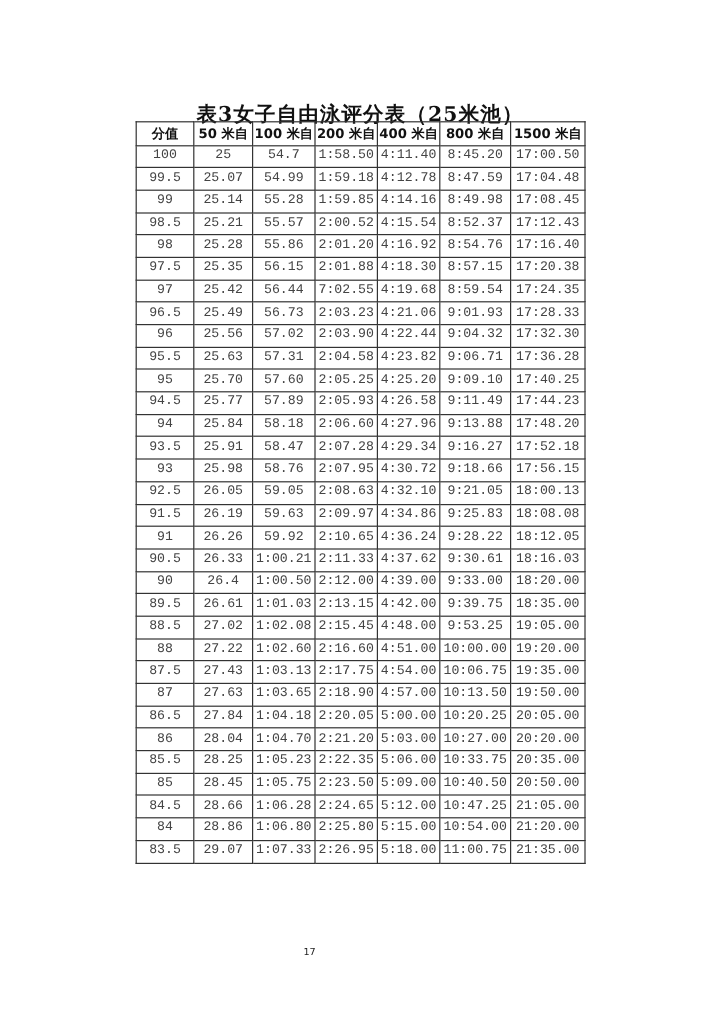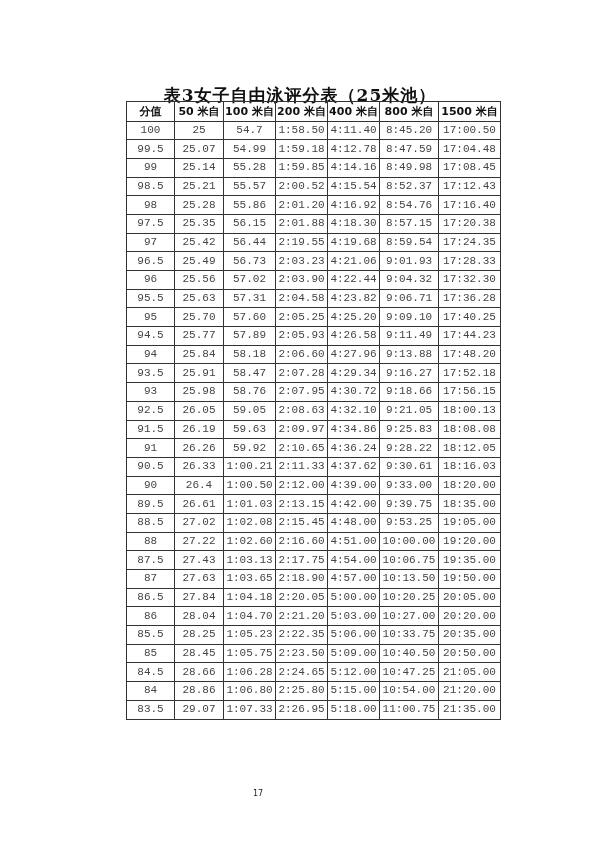--- a/index.html
+++ b/index.html
@@ -21,21 +21,21 @@
       top: 84px;
       width: 600px;
       text-align: center;
       font-size: 17px;
       font-weight: bold;
       letter-spacing: 1px;
       color: #111111;
     }
     table.score-table {
       position: absolute;
-      left: 126px;
+      left: 113px;
       top: 101px;
       width: 374px;
       border-collapse: collapse;
       table-layout: fixed;
       border: 1.5px solid #222222;
     }
     table.score-table col.c0 { width: 48px; }
     table.score-table col.c1 { width: 49px; }
     table.score-table col.c2 { width: 52px; }
     table.score-table col.c3 { width: 52px; }
@@ -154,21 +154,21 @@
         <td>56.15</td>
         <td>2:01.88</td>
         <td>4:18.30</td>
         <td>8:57.15</td>
         <td>17:20.38</td>
       </tr>
       <tr>
         <td>97</td>
         <td>25.42</td>
         <td>56.44</td>
-        <td>2:19.55</td>
+        <td>7:02.55</td>
         <td>4:19.68</td>
         <td>8:59.54</td>
         <td>17:24.35</td>
       </tr>
       <tr>
         <td>96.5</td>
         <td>25.49</td>
         <td>56.73</td>
         <td>2:03.23</td>
         <td>4:21.06</td>

